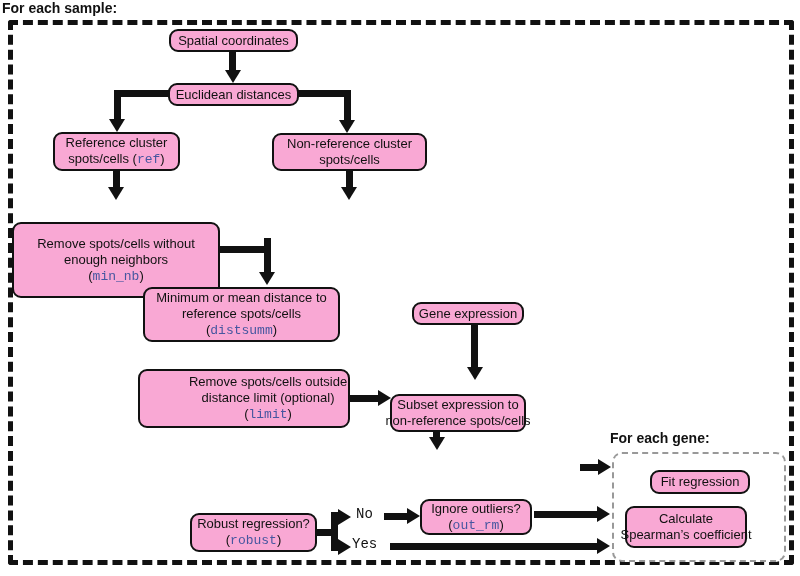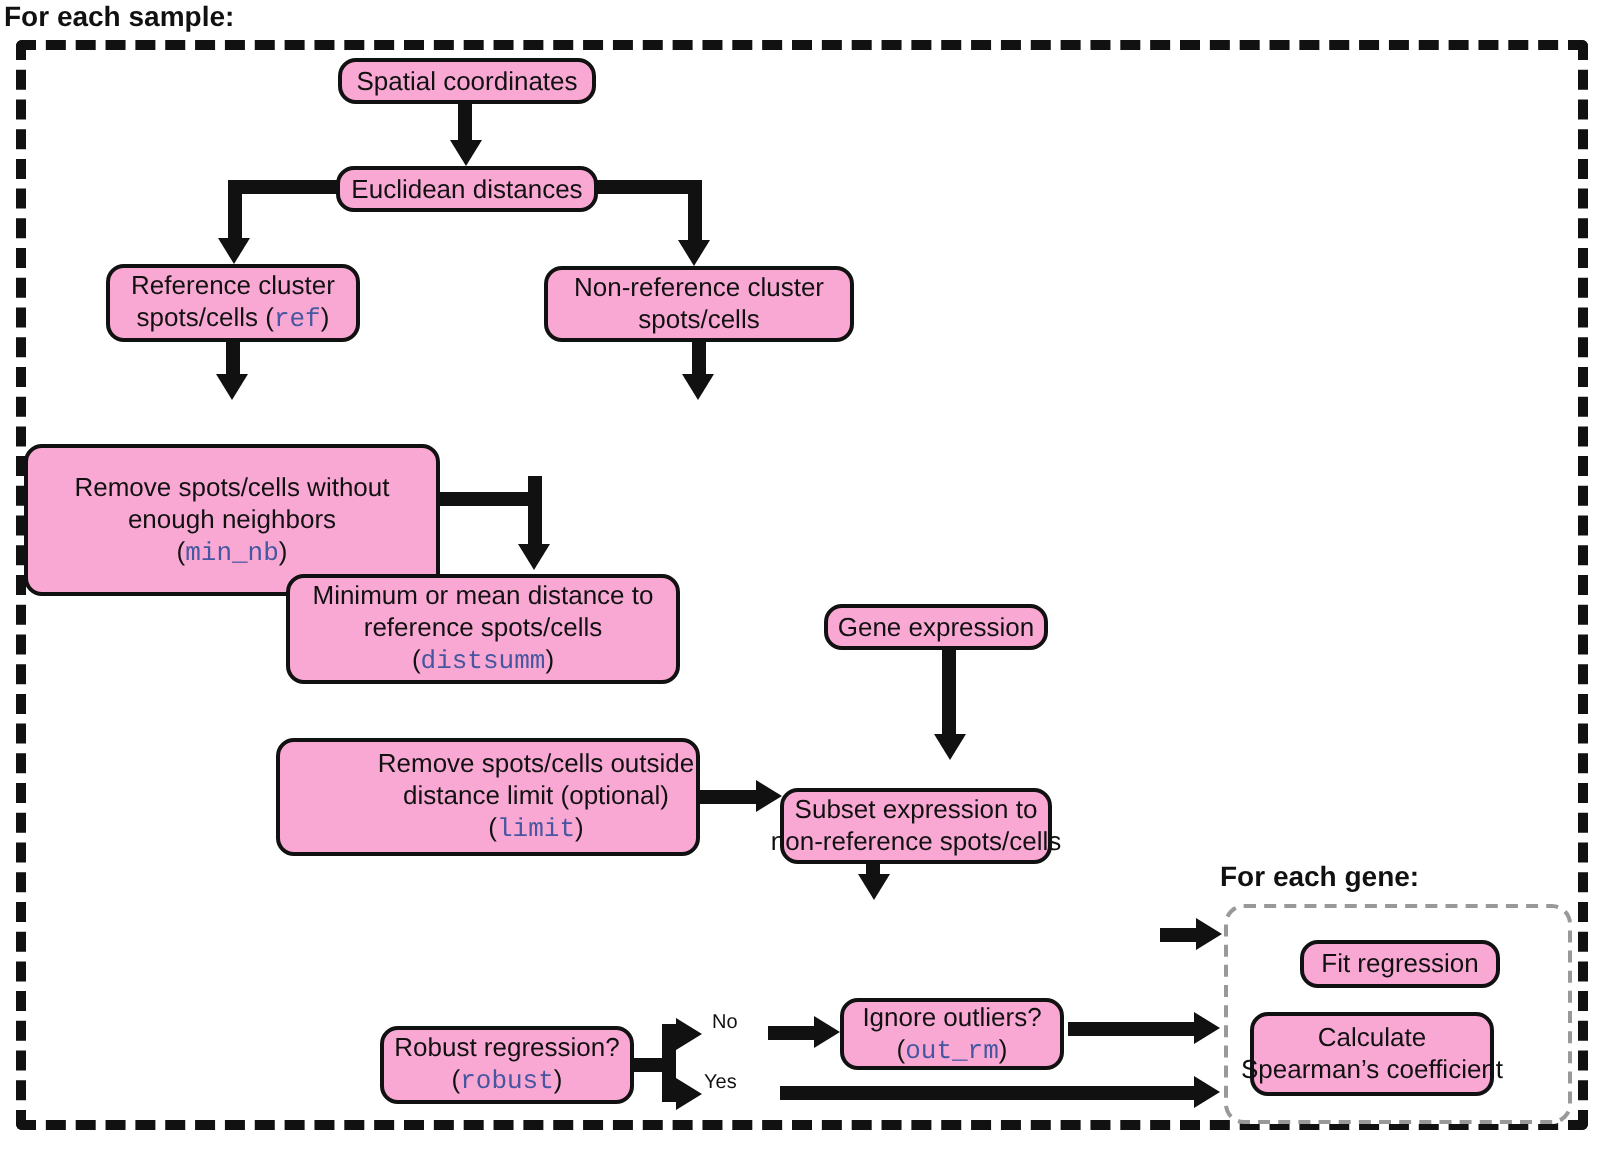--- a/index.html
+++ b/index.html
@@ -43,22 +43,22 @@
     position: absolute; width: 0; height: 0; z-index: 2;
     border-left: 8px solid transparent; border-right: 8px solid transparent;
     border-top: 13px solid var(--line-color);
   }
   .ah-r {
     position: absolute; width: 0; height: 0; z-index: 2;
     border-top: 8px solid transparent; border-bottom: 8px solid transparent;
     border-left: 13px solid var(--line-color);
   }
   .branch-label {
-    position: absolute; font-size: 10px; color: var(--line-color);
-    white-space: nowrap; z-index: 3;
+    position: absolute; font-size: 14px; color: var(--line-color);
+    white-space: nowrap; z-index: 3; font-family: Liberation Mono, monospace;
   }
 </style>
 </head>
 <body>
 
 <div class="canvas">
 
   <div class="loop-label" style="left:2px; top:0px;">For each sample:</div>
   <div class="dash-outer" style="left:8px; top:20px; width:786px; height:545px;"></div>
 

